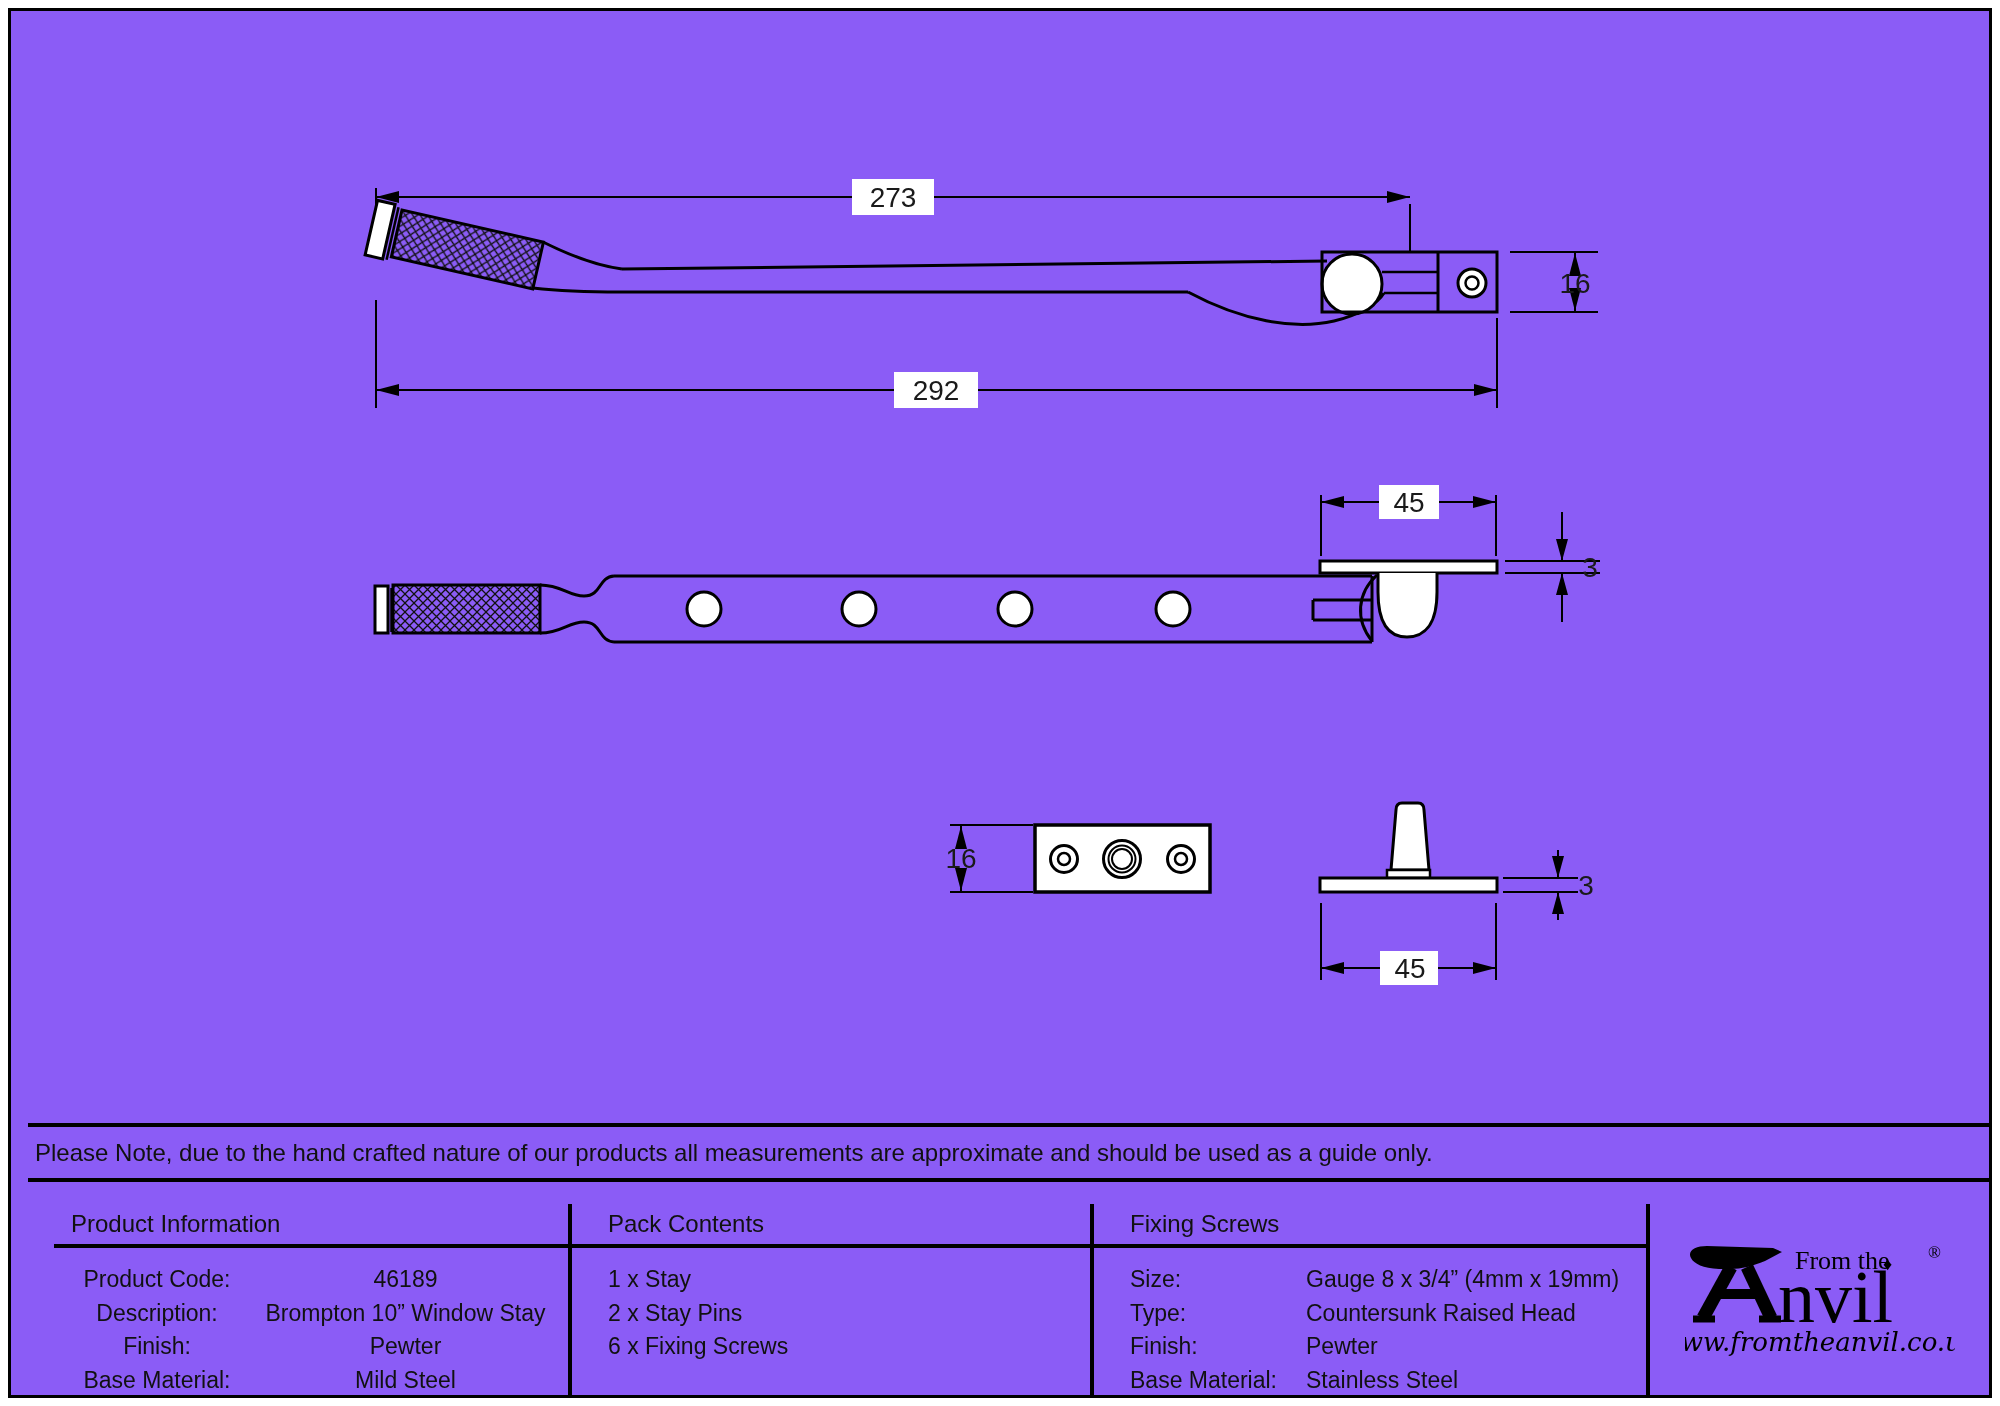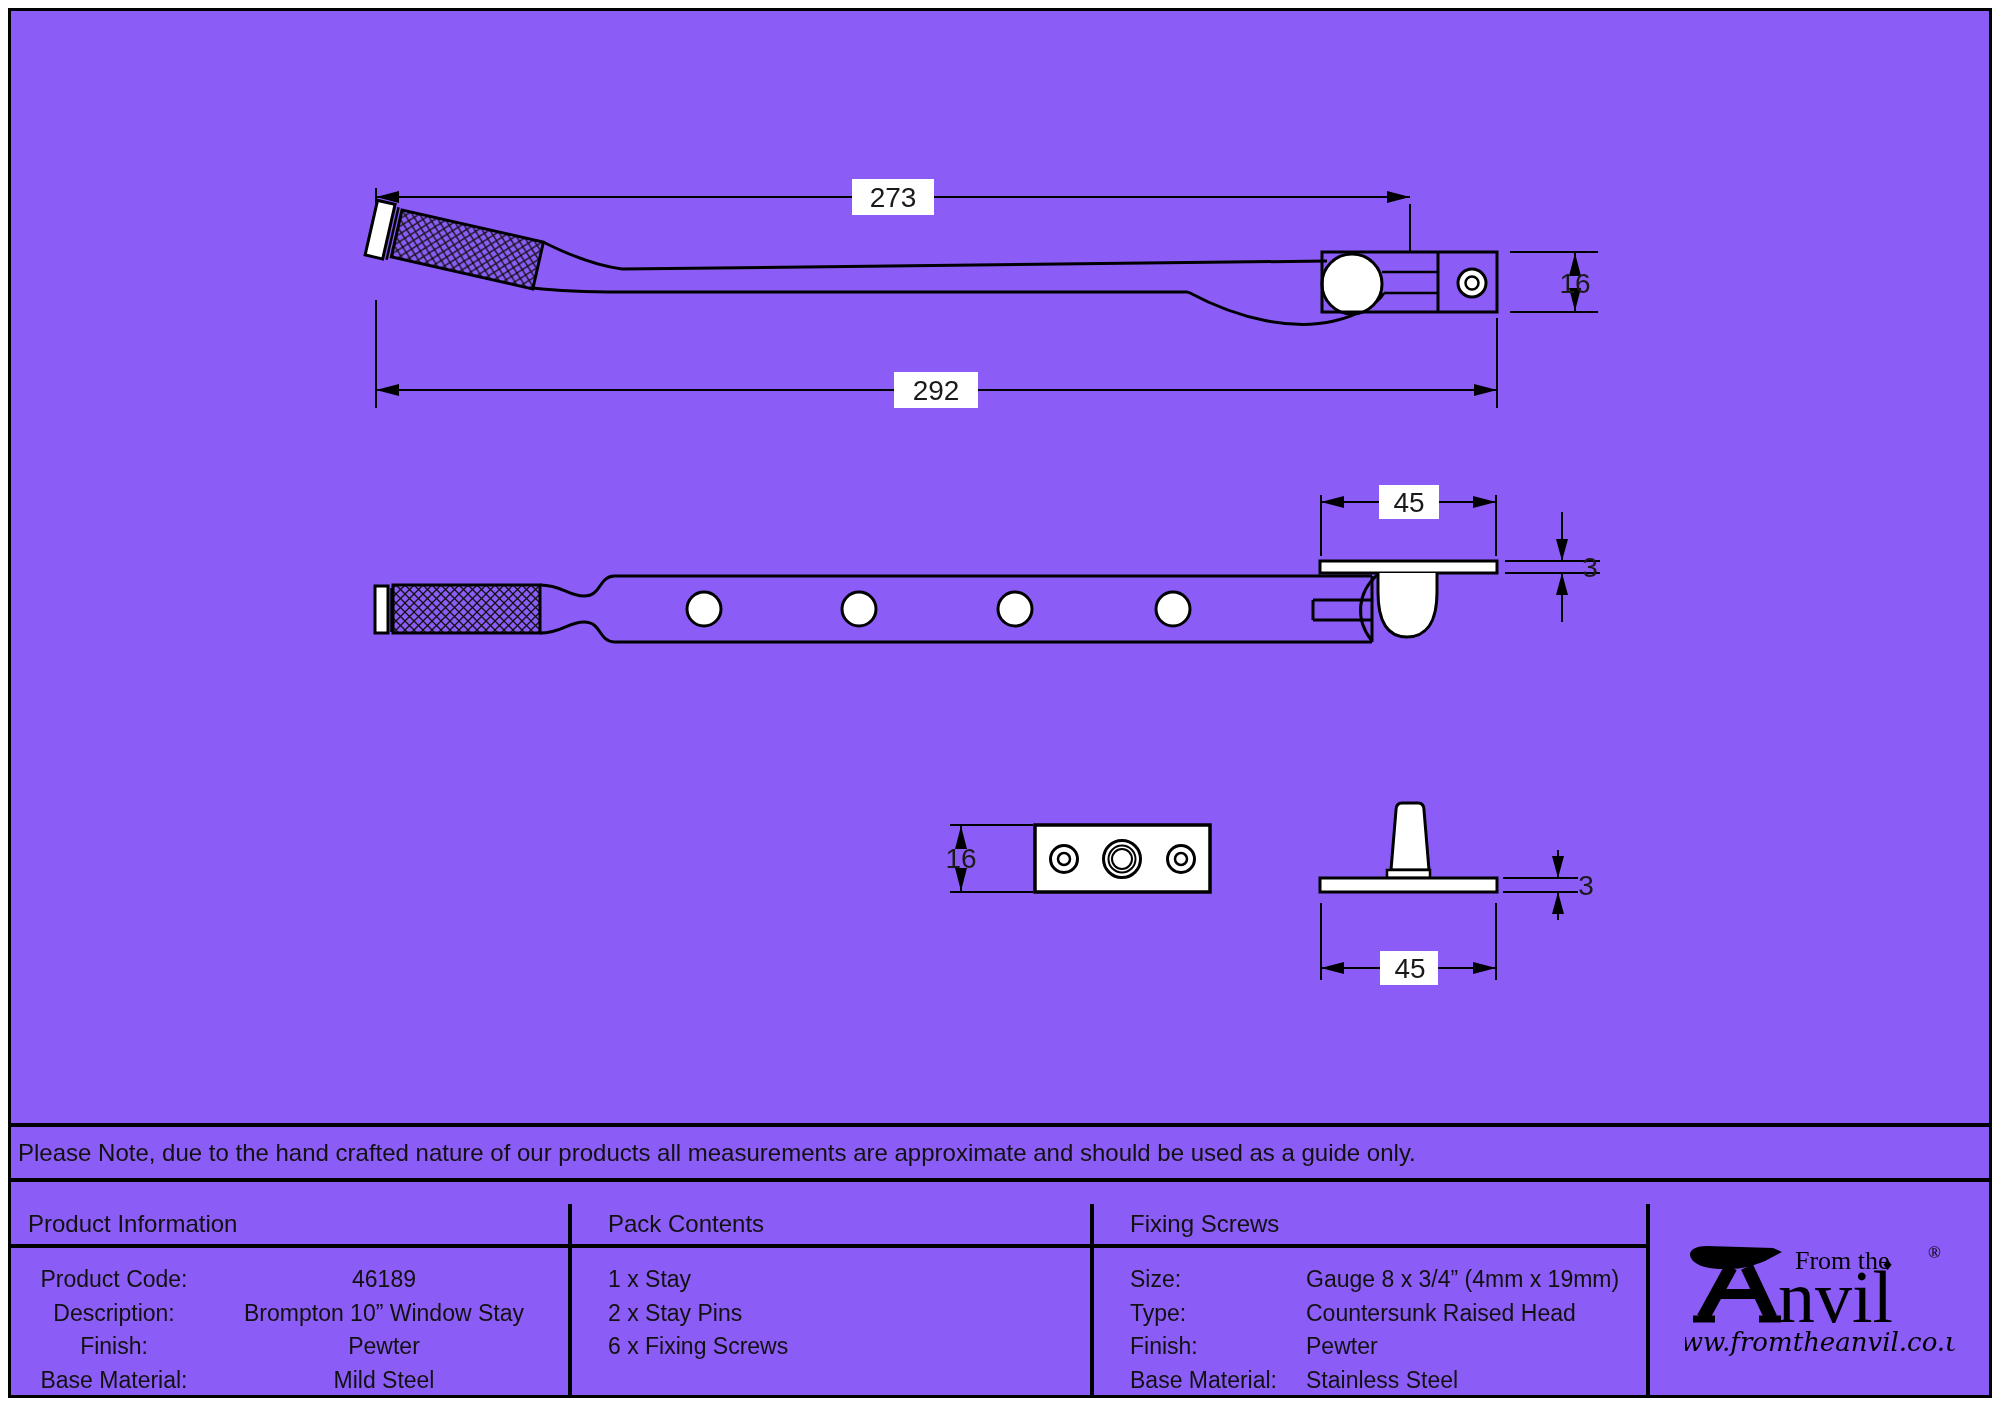--- a/index.html
+++ b/index.html
@@ -13,27 +13,28 @@
     border:3px solid #000; display:flex; flex-direction:column; background:#8b5cf6;gap:22px;
   }
   .drawing-area { flex:0 0 1090px; position:relative; }
   .drawing-area svg { display:block; }
 
   .note-row {
     flex:0 0 59px; box-sizing:border-box;
     border-top:4px solid #000; border-bottom:4px solid #000;
     display:flex; align-items:center; padding-left:7px;
     font-size:24px;
+    margin-left:17px;
   }
 
   .spec-table { flex:1; display:grid; grid-template-columns:561px 522px 556px 1fr; grid-template-rows:44px 1fr; }
   .th { box-sizing:border-box; border-right:4px solid #000; border-bottom:4px solid #000;
         display:flex; align-items:center; font-size:24px; }
   .td { box-sizing:border-box; border-right:4px solid #000; padding-top:15px; font-size:23px; }
-  .pad1 { padding-left:17px; }
+  .pad1 { padding-left:17px;margin-left:43px; }
   .pad2 { padding-left:36px; }
   .kv { display:grid; grid-template-columns:172px 1fr;text-align:center; }
   .kv3 { display:grid; grid-template-columns:176px 1fr; }
   .kv > div, .kv3 > div, .pc-item { line-height:33.6px; white-space:nowrap; }
   .logo-cell { grid-row:1 / 3; grid-column:4; display:flex; align-items:center; justify-content:center;text-align:right; }
 
   .dimtext { font-family:"Liberation Sans", sans-serif; font-size:28px; fill:#1a1a1a; }
   .logo-serif { font-family:"Liberation Serif", serif; fill:#000; }
   .logo-script { font-family:"DejaVu Serif", serif; font-style:italic; fill:#000; }
 </style>

